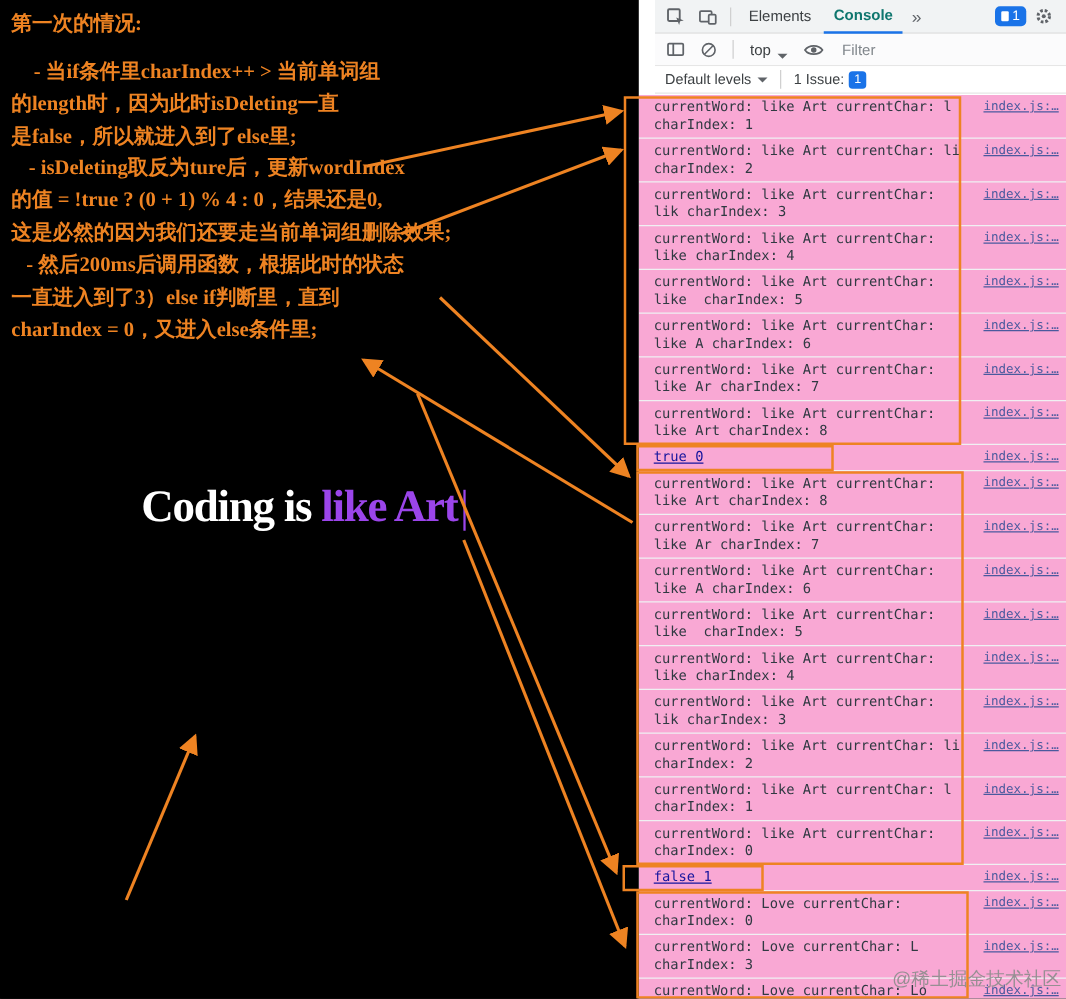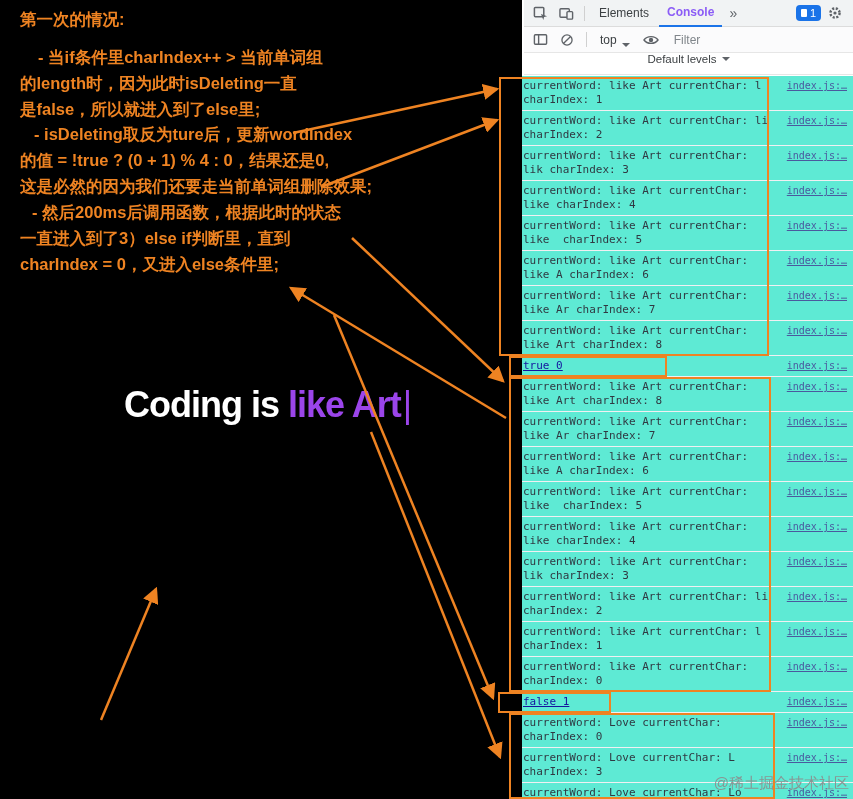--- a/index.html
+++ b/index.html
@@ -1,19 +1,19 @@
 <!DOCTYPE html>
 <html><head>
 <meta charset="utf-8">
 <style>
   html,body{margin:0;padding:0;background:#222;}
   .screen{position:relative;width:853px;height:799px;background:#000;overflow:hidden;
           font-family:"Liberation Sans",sans-serif;}
   
-  .left-panel{position:absolute;left:12px;top:0;width:510px;height:799px;background:#000;z-index:1;}
+  .left-panel{position:absolute;left:1px;top:0;width:510px;height:799px;background:#000;z-index:1;font-family:Liberation Serif, serif;}
   .note{position:absolute;left:8px;color:#ee8322;font-weight:bold;font-size:16.5px;
         line-height:26px;white-space:pre-line;width:480px;}
   .note.title{top:6px;}
   .note.p1{top:44px;text-indent:18px;}
   .note.p2{top:121px;text-indent:14px;}
   .note.p3{top:199px;text-indent:12px;}
   .note.p4{top:277px;text-indent:10px;}
   .note.loop{top:740px;left:36px;}
   .typing{position:absolute;top:384px;left:112px;font-size:36px;font-weight:bold;
           letter-spacing:-1px;color:#fff;white-space:pre;}
@@ -21,41 +21,41 @@
   .typing .t-cursor{color:#9b45ea;font-weight:400;margin-left:2px;}
   
   .devtools{position:absolute;left:510px;top:0;width:343px;height:799px;background:#fff;
             border-left:1px solid #c9c9c9;box-sizing:border-box;padding-left:13px;}
   .dt-row1{height:27px;background:#f1f3f4;border-bottom:1px solid #dcdcdc;display:flex;
            align-items:center;padding:0 6px 0 4px;gap:2px;box-sizing:border-box;}
   .icon-btn{width:24px;height:22px;display:flex;align-items:center;justify-content:center;cursor:pointer;}
   .vsep{width:1px;height:15px;background:#d0d0d0;margin:0 4px;}
   .dt-tab{height:27px;display:flex;align-items:center;padding:0 8px;font-size:12px;color:#3c4043;
           box-sizing:border-box;cursor:pointer;}
-  .dt-tab.selected{border-bottom:2px solid #1a73e8;color:#8b5cf6;font-weight:bold;}
+  .dt-tab.selected{border-bottom:2px solid #1a73e8;color:#0f766e;font-weight:bold;}
   .more-tabs{font-size:14px;color:#5f6368;padding:0 5px;cursor:pointer;}
   .spacer{flex:1;}
   .issues-top{background:#1a73e8;color:#fff;border-radius:4px;height:16px;display:flex;
               align-items:center;gap:3px;padding:0 5px;font-size:11px;cursor:pointer;}
   .issues-top .page{width:6px;height:8px;background:#fff;border-radius:1px;}
   .dt-row2{height:26px;background:#fbfbfc;border-bottom:1px solid #e6e6e6;display:flex;
            align-items:center;padding:0 4px;gap:3px;box-sizing:border-box;}
   .ctx{display:flex;align-items:flex-end;gap:5px;font-size:12px;color:#3c4043;padding:0 6px;cursor:pointer;}
   .caret{width:0;height:0;border-left:4px solid transparent;border-right:4px solid transparent;
          border-top:4px solid #5f6368;}
   .filter-input{border:none;outline:none;background:transparent;font-size:12px;width:150px;
                 color:#202124;margin-left:6px;font-family:"Liberation Sans",sans-serif;}
   .filter-input::placeholder{color:#80868b;}
   .dt-row3{height:22px;background:#fff;border-bottom:1px solid #e6e6e6;display:flex;
-           align-items:center;padding:0 8px;gap:6px;font-size:11.5px;color:#3c4043;box-sizing:border-box;flex-direction:column;}
+           align-items:center;padding:0 8px;gap:6px;font-size:11.5px;color:#3c4043;box-sizing:border-box;}
   .lvl{display:flex;align-items:center;gap:5px;cursor:pointer;}
   .issue-chip{display:flex;align-items:center;gap:4px;cursor:pointer;color:#3c4043;}
   .issue-badge{background:#1a73e8;color:#fff;border-radius:3px;font-size:10px;height:14px;
                line-height:14px;padding:0 4px;}
-  .console-list{position:absolute;top:76px;left:0;right:0;bottom:0;background:#5eead4;overflow:hidden;}
+  .console-list{position:absolute;top:76px;left:0;right:0;bottom:0;background:#f9a8d4;overflow:hidden;}
   .c-entry{display:flex;align-items:flex-start;padding:3px 6px 3px 12px;border-bottom:1px solid #f0f0f2;}
   .c-msg{width:254px;font-family:"DejaVu Sans Mono",monospace;font-size:11px;line-height:14px;
          color:#303942;white-space:pre-wrap;}
   .c-msg.bool{color:#15159e;text-decoration:underline;}
   .c-link{margin-left:auto;font-family:"DejaVu Sans Mono",monospace;font-size:10px;line-height:14px;
           color:#4a5a9e;text-decoration:underline;white-space:nowrap;cursor:pointer;}
   
   .obox{position:absolute;border:2px solid #ee8322;z-index:4;pointer-events:none;box-sizing:border-box;}
   .obox.b1{left:499px;top:77px;width:270px;height:279px;}
   .obox.bt{left:509px;top:356px;width:158px;height:21px;}

